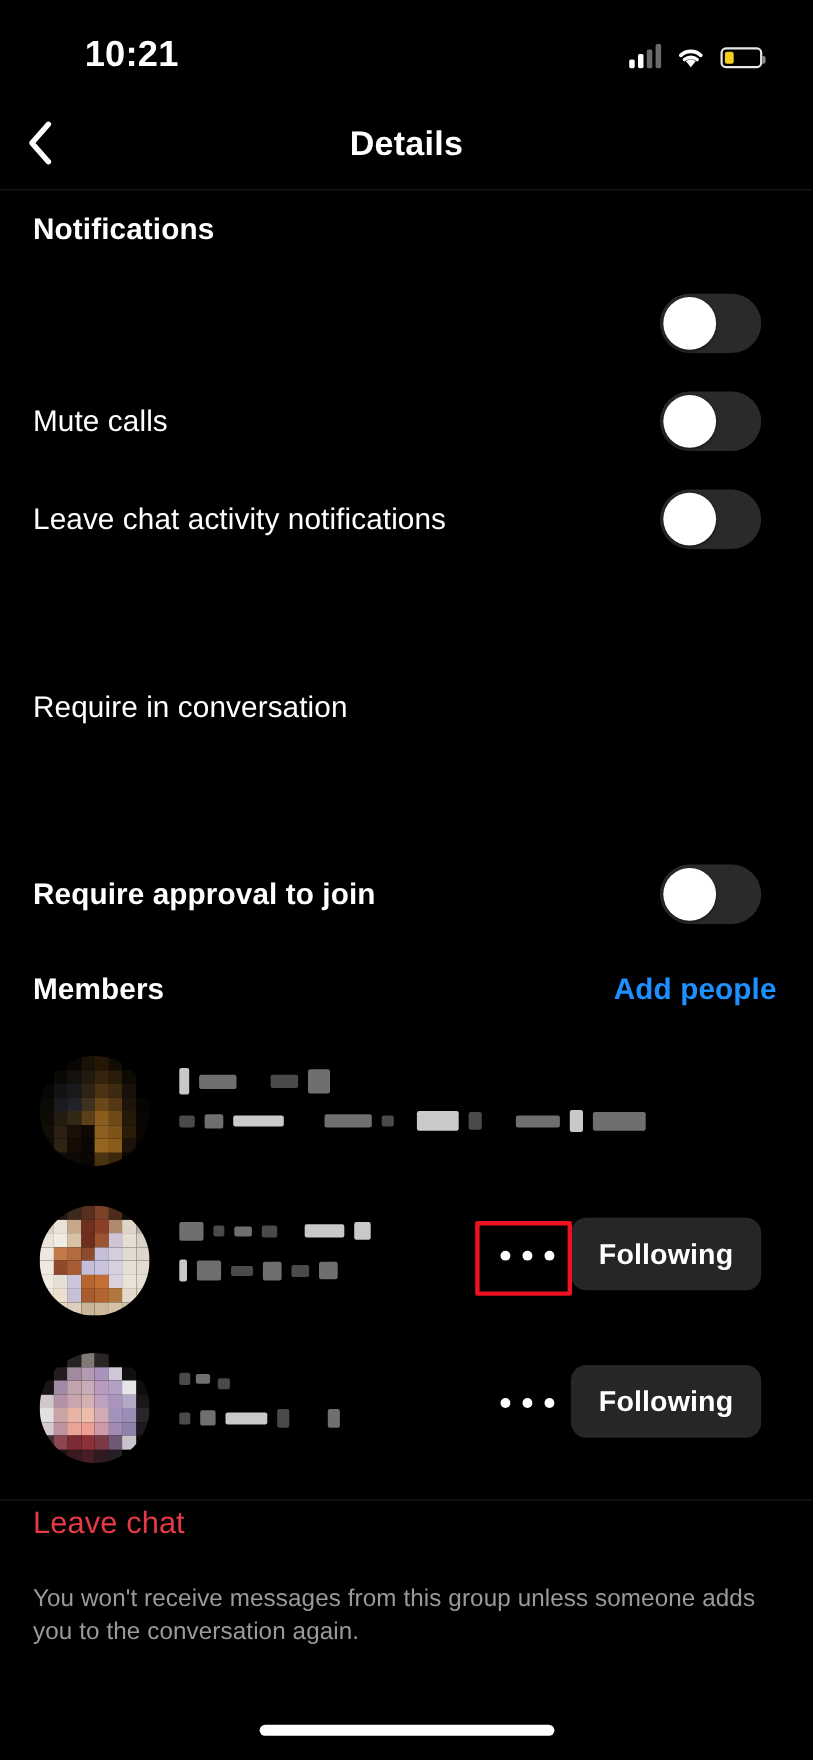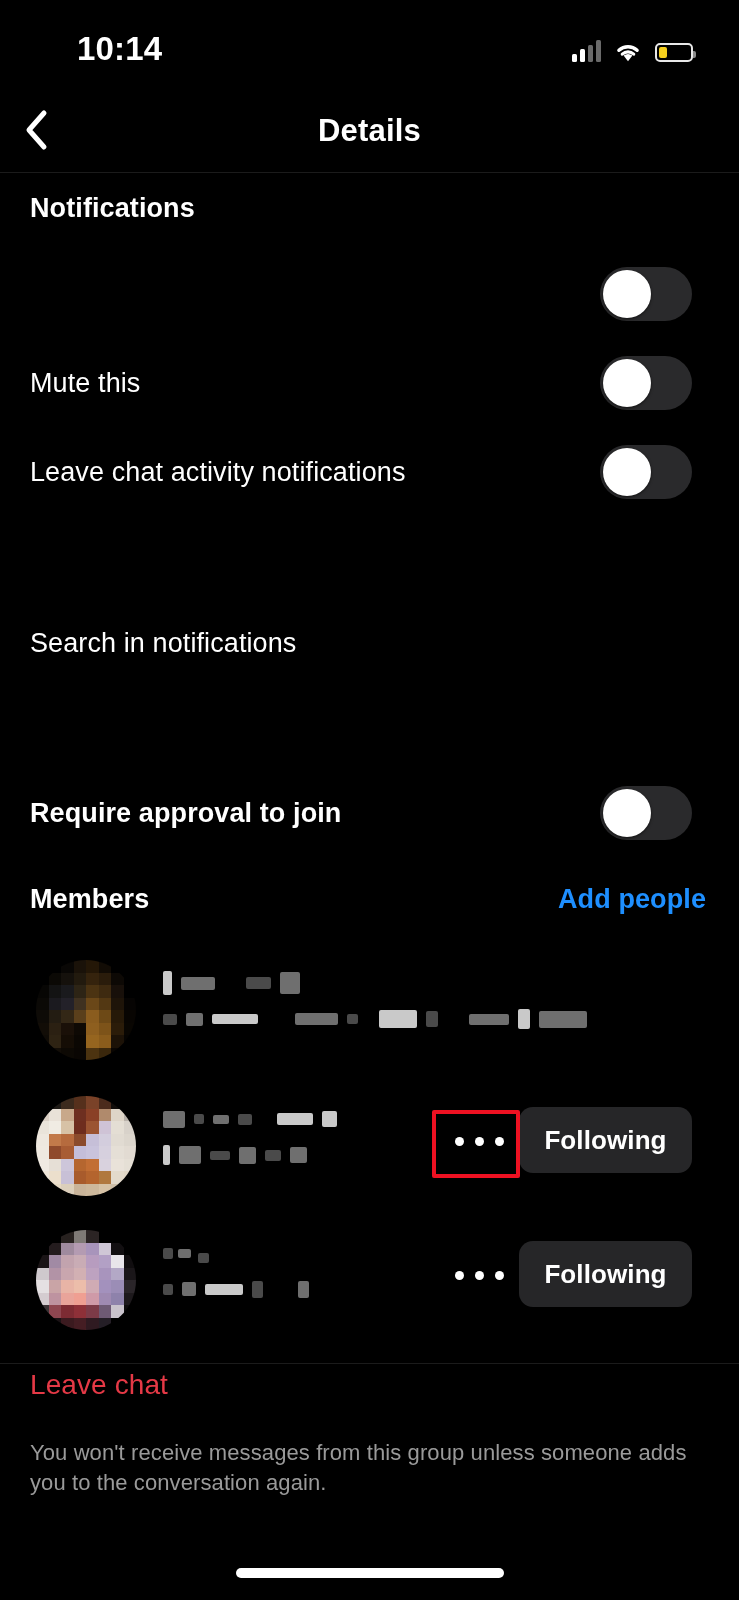--- a/index.html
+++ b/index.html
@@ -100,21 +100,21 @@
     position:absolute; left:50%; transform:translateX(-50%); bottom:22px;
     width:268px; height:10px; border-radius:5px; background:#fff;
   }
 </style>
 </head>
 <body>
 
 <div class="screen">
 
   <div class="statusbar">
-    <div class="status-time">10:14</div>
+    <div class="status-time">10:21</div>
     <div class="status-right">
       <div class="sig">
           <i></i>
           <i></i>
           <i></i>
           <i></i>
         </div>
       <div class="wifi">
         <svg width="28" height="21" viewBox="0 0 28 21">
           <path d="M14 20.2 L9.6 14.6 a7.2 7.2 0 0 1 8.8 0 Z" fill="#fff"></path>
@@ -142,34 +142,34 @@
   <div class="hairline" style="top:172px;"></div>
 
   <div class="section-head" style="top:193px;">Notifications</div>
 
   <div class="row-tap" style="top:262px;"></div>
   <div class="toggle" style="left:600px; top:267px;">
       <div class="knob"></div>
     </div>
 
   <div class="row-tap" style="top:351px;"></div>
-  <div class="row-label" style="top:368px;">Mute this</div>
+  <div class="row-label" style="top:368px;">Mute calls</div>
   <div class="toggle" style="left:600px; top:356px;">
       <div class="knob"></div>
     </div>
 
   <div class="row-tap" style="top:440px;"></div>
   <div class="row-label" style="top:457px;">Leave chat activity notifications</div>
   <div class="toggle" style="left:600px; top:445px;">
       <div class="knob"></div>
     </div>
 
 
   <div class="row-tap" style="top:611px;"></div>
-  <div class="row-label" style="top:628px;">Search in notifications</div>
+  <div class="row-label" style="top:628px;">Require in conversation</div>
 
   <div class="row-tap" style="top:694px;"></div>
 
   <div class="row-tap" style="top:781px;"></div>
   <div class="row-label" style="top:798px;font-weight:bold;">Require approval to join</div>
   <div class="toggle" style="left:600px; top:786px;">
       <div class="knob"></div>
     </div>
 
   <div class="section-head" style="top:884px;">Members</div>

